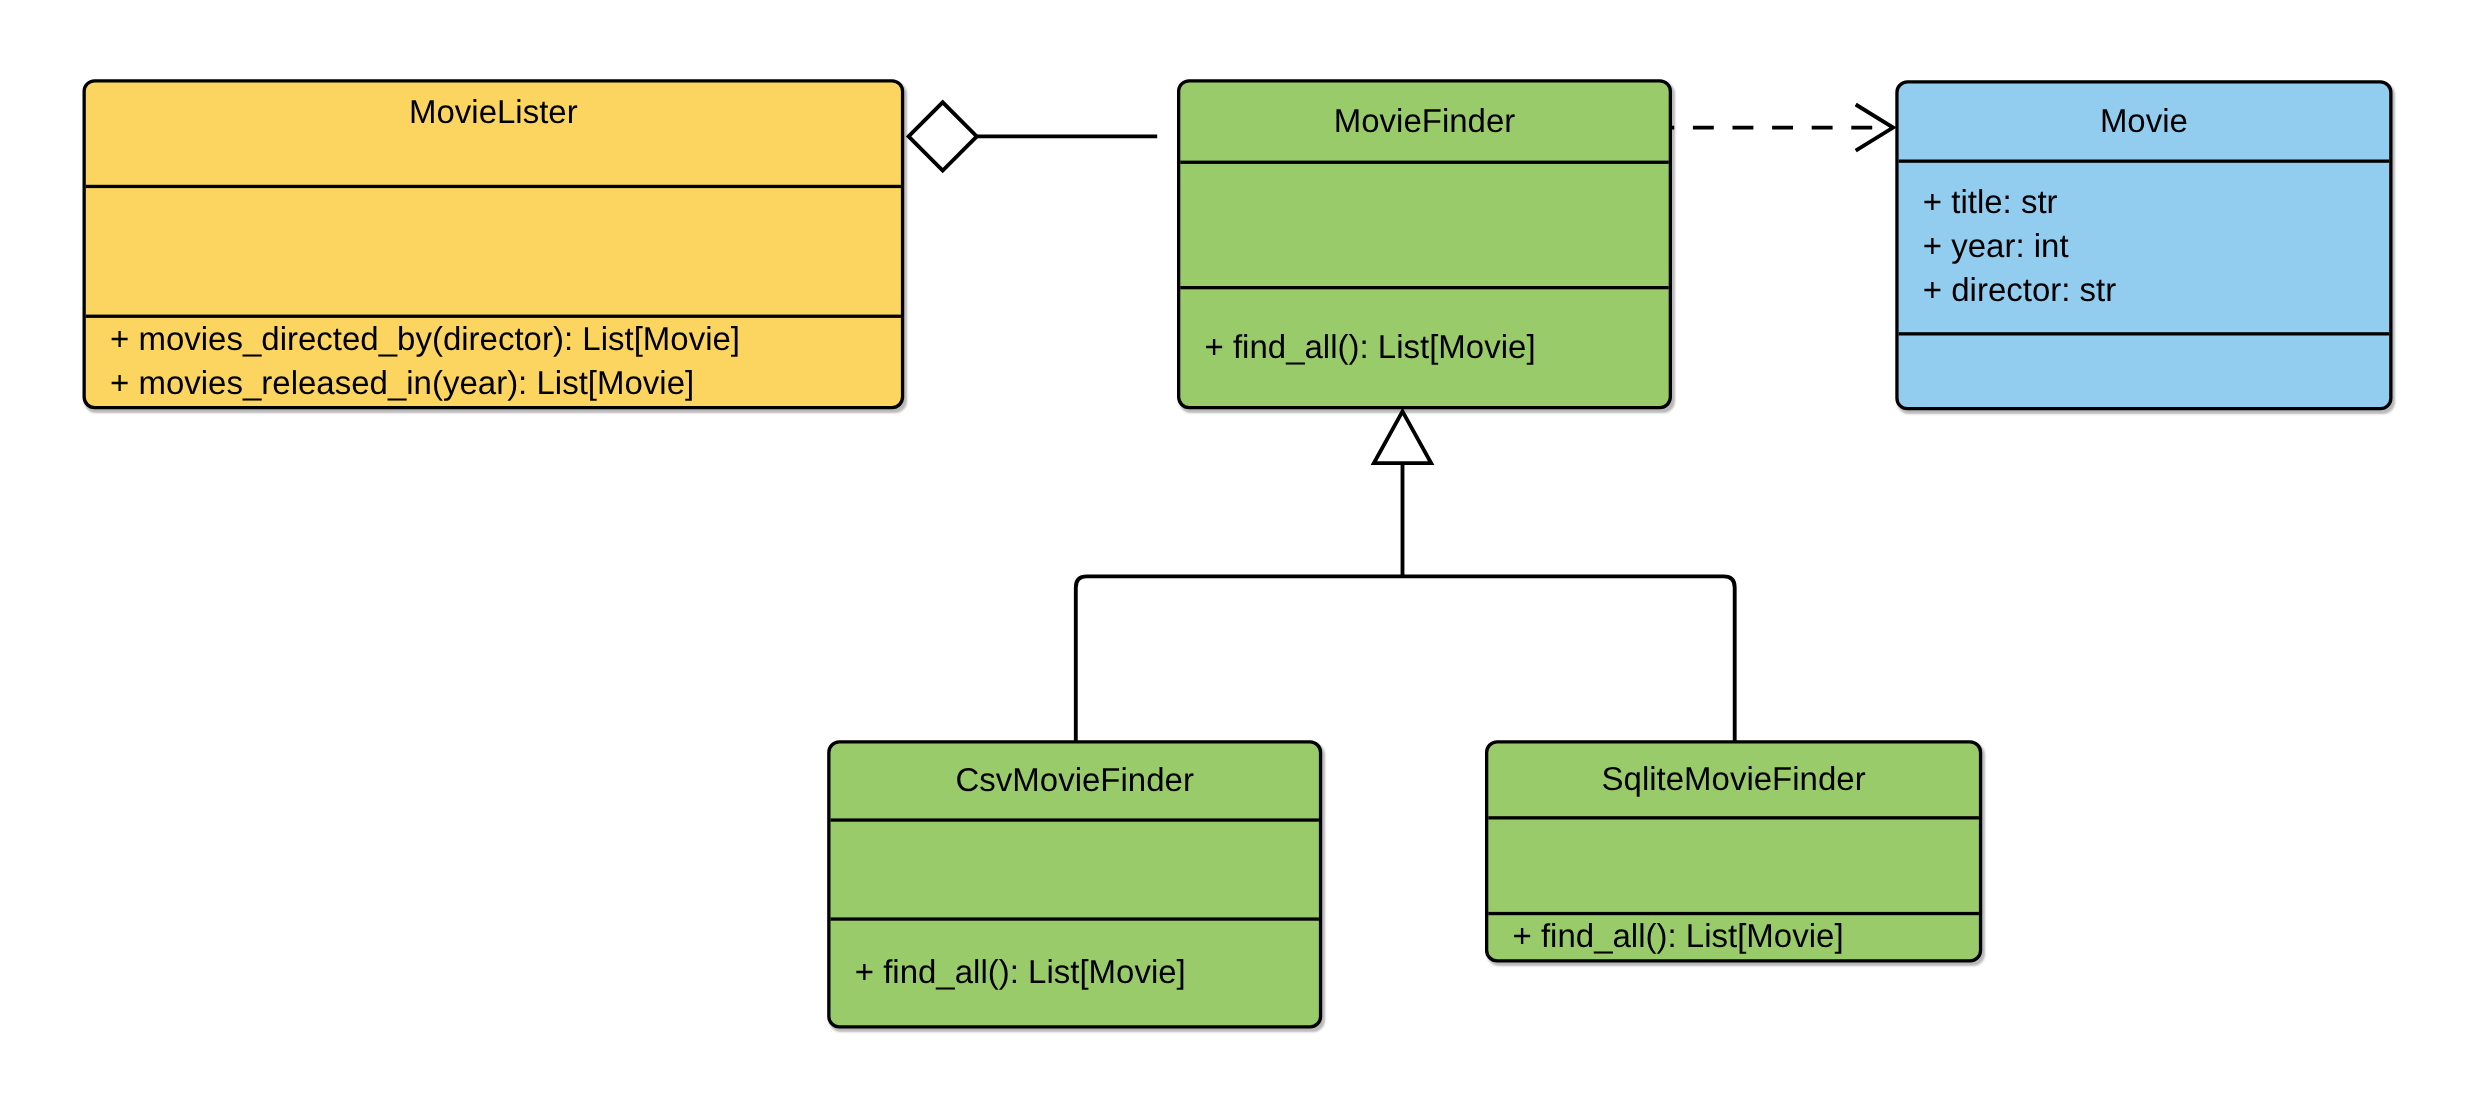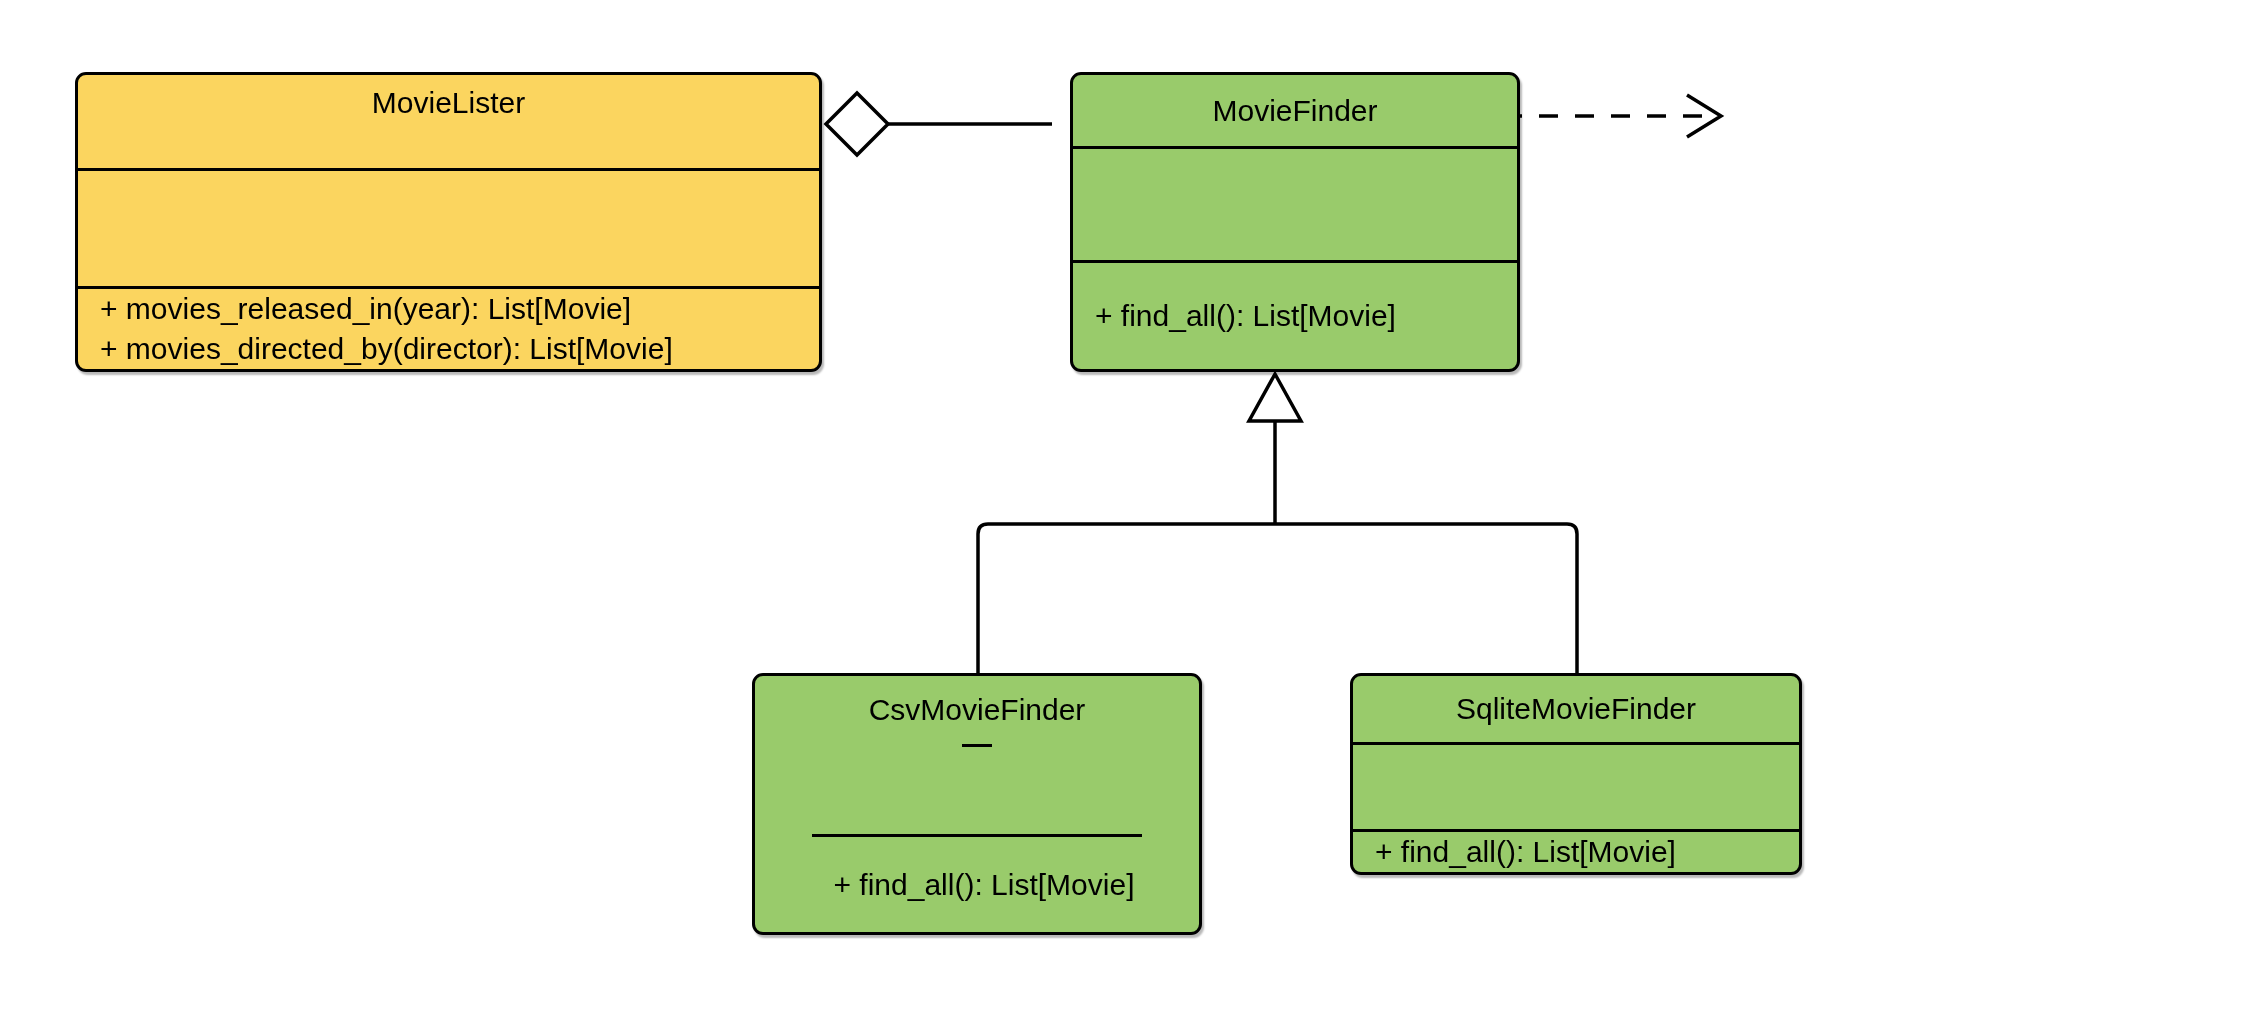--- a/index.html
+++ b/index.html
@@ -80,35 +80,44 @@
       <path d="M 978 674 L 978 534 Q 978 524 988 524 L 1567 524 Q 1577 524 1577 534 L 1577 674" fill="none" stroke="#000000" stroke-width="3.5"></path>
       <line x1="1275" y1="421" x2="1275" y2="524" stroke="#000000" stroke-width="3.5"></line>
       <polygon points="1275,374 1249,421 1301,421" fill="#ffffff" stroke="#000000" stroke-width="3.5"></polygon>
     </g>
   </svg>
 
   <div class="uml-class" style="left: 75px; top: 72px; width: 747px; height: 300px; background-color: rgb(251, 213, 95); gap: 37px;">
     <div class="uml-row uml-title" style="height:69px">MovieLister</div>
     <div class="uml-row uml-members uml-attrs" style="height:99px"></div>
     <div class="uml-row uml-members uml-methods">
+      <div class="member-line">+ movies_directed_by(director): List[Movie]</div>
       <div class="member-line">+ movies_released_in(year): List[Movie]</div>
-      <div class="member-line">+ movies_directed_by(director): List[Movie]</div>
     </div>
   </div>
 
   <div class="uml-class" style="left: 1050px; top: 72px; width: 450px; height: 300px; background-color: rgb(153, 203, 107); margin-left: 20px;">
     <div class="uml-row uml-title" style="height:71px">MovieFinder</div>
     <div class="uml-row uml-members uml-attrs" style="height:114px"></div>
     <div class="uml-row uml-members uml-methods">
       <div class="member-line">+ find_all(): List[Movie]</div>
     </div>
   </div>
 
+  <div class="uml-class" style="left: 1723px; top: 73px; width: 452px; height: 300px; background-color: rgb(146, 204, 238);">
+    <div class="uml-row uml-title" style="height:69px">Movie</div>
+    <div class="uml-row uml-members uml-attrs" style="height:157px">
+      <div class="member-line">+ title: str</div>
+      <div class="member-line">+ year: int</div>
+      <div class="member-line">+ director: str</div>
+    </div>
+    <div class="uml-row uml-members uml-methods"></div>
+  </div>
 
-  <div class="uml-class" style="left: 752px; top: 673px; width: 450px; height: 262px; background-color: rgb(153, 203, 107); align-items: center;">
+  <div class="uml-class" style="left: 752px; top: 673px; width: 450px; height: 262px; background-color: rgb(153, 203, 107);">
     <div class="uml-row uml-title" style="height:68px">CsvMovieFinder</div>
     <div class="uml-row uml-members uml-attrs" style="height:90px"></div>
     <div class="uml-row uml-members uml-methods">
       <div class="member-line">+ find_all(): List[Movie]</div>
     </div>
   </div>
 
   <div class="uml-class" style="left: 1350px; top: 673px; width: 452px; height: 202px; background-color: rgb(153, 203, 107);">
     <div class="uml-row uml-title" style="height:68px">SqliteMovieFinder</div>
     <div class="uml-row uml-members uml-attrs" style="height:90px"></div>

